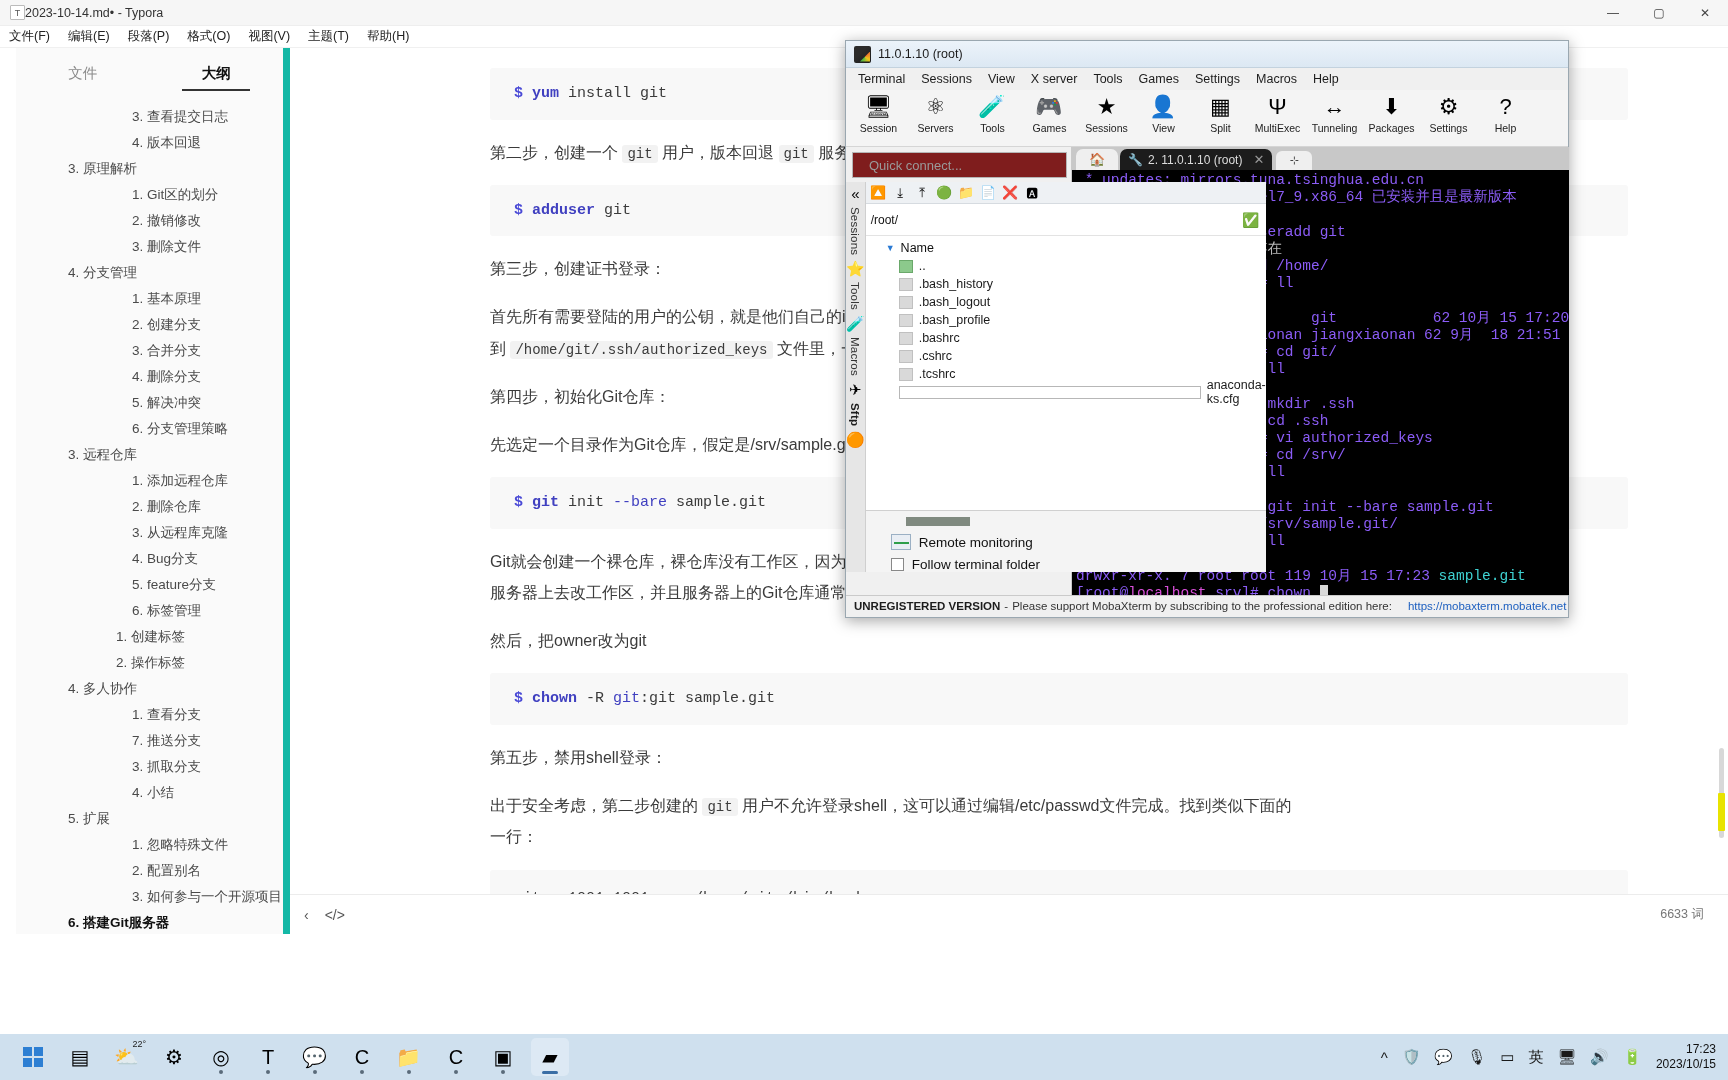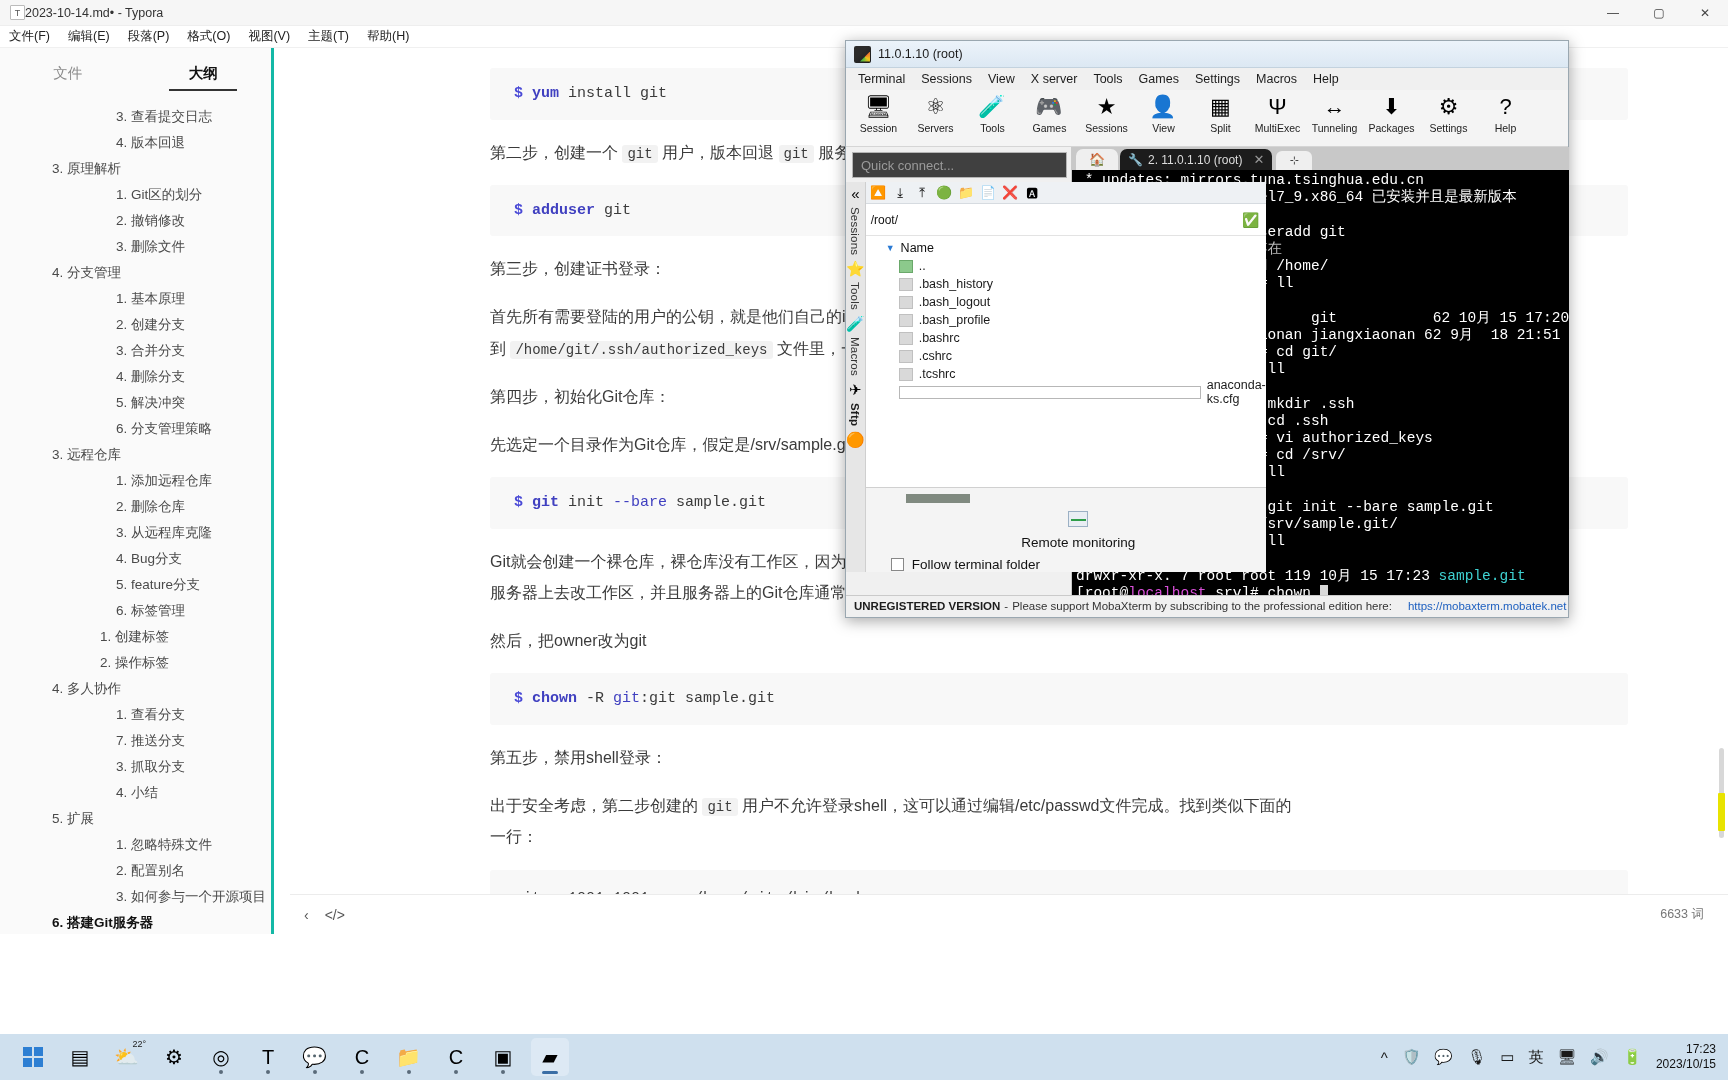--- a/index.html
+++ b/index.html
@@ -31,22 +31,22 @@
 
   .typora-menubar {
     position: absolute; top: 26px; left: 0; width: 1728px; height: 22px;
     display: flex; align-items: center; background: #fff;
     border-bottom: 1px solid #f0f0f0;
   }
   .menu-item { font-size: 12.5px; color: #222; padding: 0 9px; }
 
   
   .sidebar {
-    position: absolute; top: 48px; left: 0; width: 274px; height: 886px;
-    background: #fafafa; border-right: 3px solid #14b8a6;
+    position: absolute; top: 48px; left: 16px; width: 274px; height: 886px;
+    background: #fafafa; border-right: 7px solid #14b8a6;
     overflow: hidden;
   }
   .sb-tabs { display: flex; height: 50px; align-items: center; }
   .sb-tab {
     flex: 1; text-align: center; font-size: 14.5px; color: #8a8a8a;
     position: relative; height: 50px; line-height: 50px;
   }
   .sb-tab.active { color: #111; font-weight: bold; }
   .sb-tab.active::after {
     content: ""; position: absolute; left: 50%; transform: translateX(-50%);
@@ -145,22 +145,22 @@
   .tool {
     width: 57px; display: flex; flex-direction: column; align-items: center;
     gap: 1px;
   }
   .tool .ic { width: 29px; height: 29px; display: flex; align-items: center; justify-content: center; font-size: 22px; }
   .tool .lb { font-size: 10.5px; color: #222; }
 
   .moba-body { display: flex; height: 448px; }
   .moba-left { width: 226px; background: #f0f0f0; position: relative; border-right: 1px solid #c9c9c9;}
   .quick-connect {
-    margin: 5px 4px 4px 6px; height: 26px; background: #404040; border: 1px solid #b5b5b5;
-    display: flex; align-items: center; padding-left: 8px;
+    margin: 5px 4px 4px 6px; height: 26px; background: #7f1d1d; border: 1px solid #b5b5b5;
+    display: flex; align-items: center; padding-left: 16px;
     font-size: 13px; color: #9a9a9a;
   }
   .left-split { display: flex; height: 390px; }
   .vtabs {
     width: 26px; background: #e6e6e6; display: flex; flex-direction: column;
     align-items: center; padding-top: 4px; gap: 6px; border-right: 1px solid #cfcfcf;
   }
   .vtab-label {
     writing-mode: vertical-rl; font-size: 11.5px; color: #333; letter-spacing: .2px;
   }
@@ -178,21 +178,21 @@
   }
   .sftp-ok { position: absolute; right: 6px; color: #2faa45; font-size: 14px; }
   .sftp-header { display: flex; align-items: center; gap: 6px; padding: 5px 0 2px 20px; font-size: 12.5px; color: #111; }
   .caret { color: #2a7ad4; font-size: 9px; }
   .f-row { display: flex; align-items: center; gap: 6px; padding-left: 33px; height: 18px; font-size: 12.5px; color: #1a1a1a; }
   .f-ic { width: 14px; height: 13px; background: #d9d9d9; border: 1px solid #c0c0c0; }
   .f-ic.up { background: #8cc98c; border-color: #6aa86a; }
   .f-ic.doc { background: #fff; border-color: #b7b7b7; }
   .sftp-foot { border-top: 1px solid #d0d0d0; background: #f4f4f4; padding: 4px 0 0 0; }
   .progress-bar { width: 64px; height: 9px; background: #808a80; margin: 2px 0 6px 40px; }
-  .rm-row { display: flex; align-items: center; gap: 8px; padding: 2px 0 3px 25px; font-size: 13.5px; color: #111; flex-direction: column; }
+  .rm-row { display: flex; align-items: center; gap: 8px; padding: 2px 0 3px 25px; font-size: 13.5px; color: #111; }
   .rm-ic { width: 20px; height: 16px; background: #e9eef4; border: 1px solid #9bb0c4; position: relative; }
   .rm-ic::after { content:""; position:absolute; left:2px; top:7px; width:15px; height:2px; background:#2e9e4a; }
   .ftf-row { display: flex; align-items: center; gap: 8px; padding: 4px 0 0 25px; font-size: 13.5px; color: #111; }
   .cbox { width: 13px; height: 13px; border: 1px solid #888; background: #fff; }
 
   .moba-right { flex: 1; display: flex; flex-direction: column; background: #d9d9d9; }
   .term-tabs { height: 23px; display: flex; align-items: flex-end; background: #c8c8c8; padding-left: 4px; }
   .home-tab {
     width: 42px; height: 21px; background: #efefef; border-radius: 7px 7px 0 0;
     display: flex; align-items: center; justify-content: center; font-size: 13px;
@@ -207,21 +207,21 @@
     width: 36px; height: 19px; background: #efefef; border-radius: 6px 6px 0 0;
     display: flex; align-items: center; justify-content: center; font-size: 11px;
     color:#444; margin-left: 4px;
   }
   .terminal {
     flex: 1; background: #000; color: #d8d8d8;
     font-family: "Liberation Mono", monospace; font-size: 14.5px;
     line-height: 17.2px; padding: 2px 0 0 4px; overflow: hidden; white-space: pre;
   }
   .t-host { color: #d94fd9; }
-  .t-white { color: #ffffff; }
+  .t-white { color: #8b5cf6; }
   .t-cyan { color: #3fd2d2; }
   .t-gray { color: #b9b9b9; }
   .cursor { display:inline-block; width: 8px; height: 14px; background:#d8d8d8; vertical-align: -2px;}
 
   .moba-status {
     height: 20px; background: #f0f0f0; display: flex; align-items: center;
     padding-left: 8px; font-size: 11.5px; border-top: 1px solid #cacaca;
   }
   .unreg { font-weight: bold; color: #1c1c1c; }
   .unreg-txt { color: #333; margin-left: 4px; }

